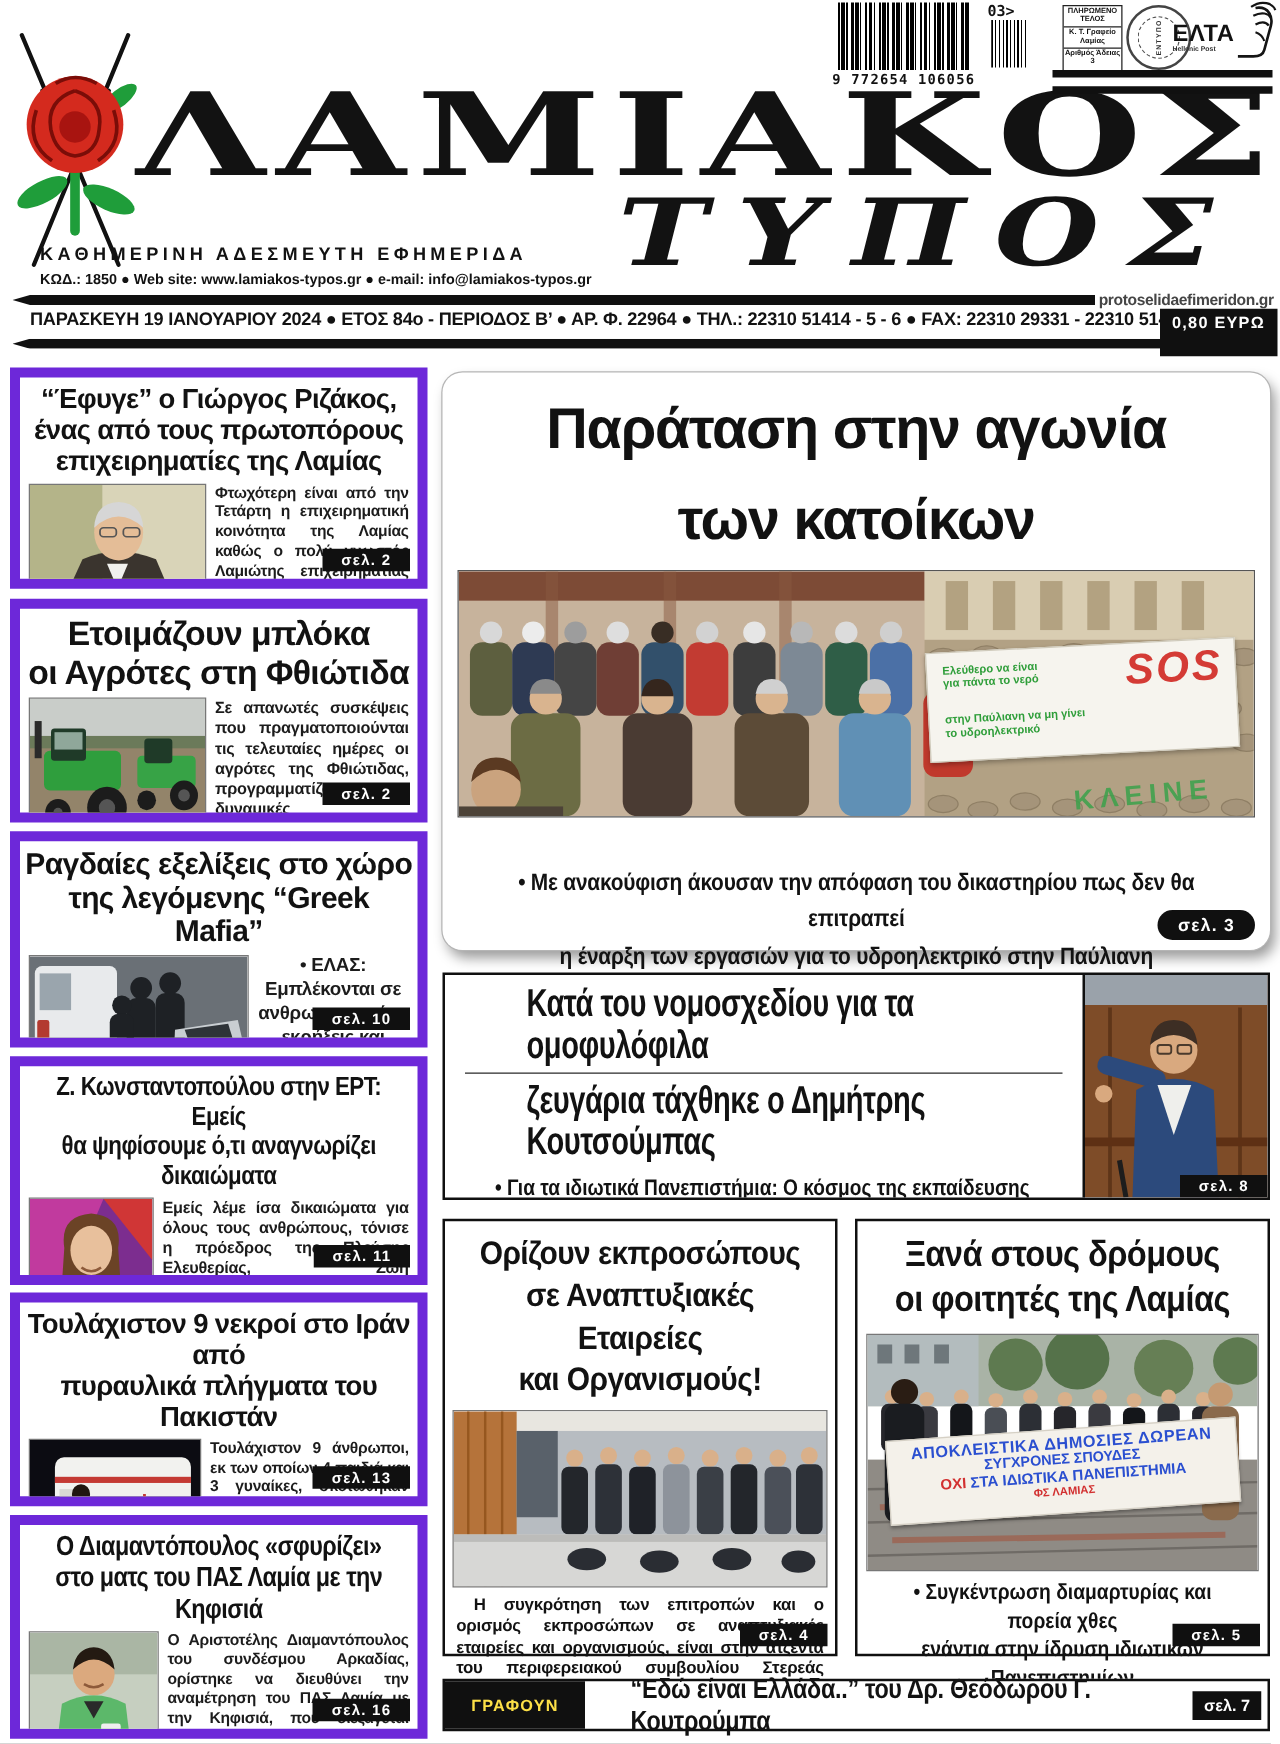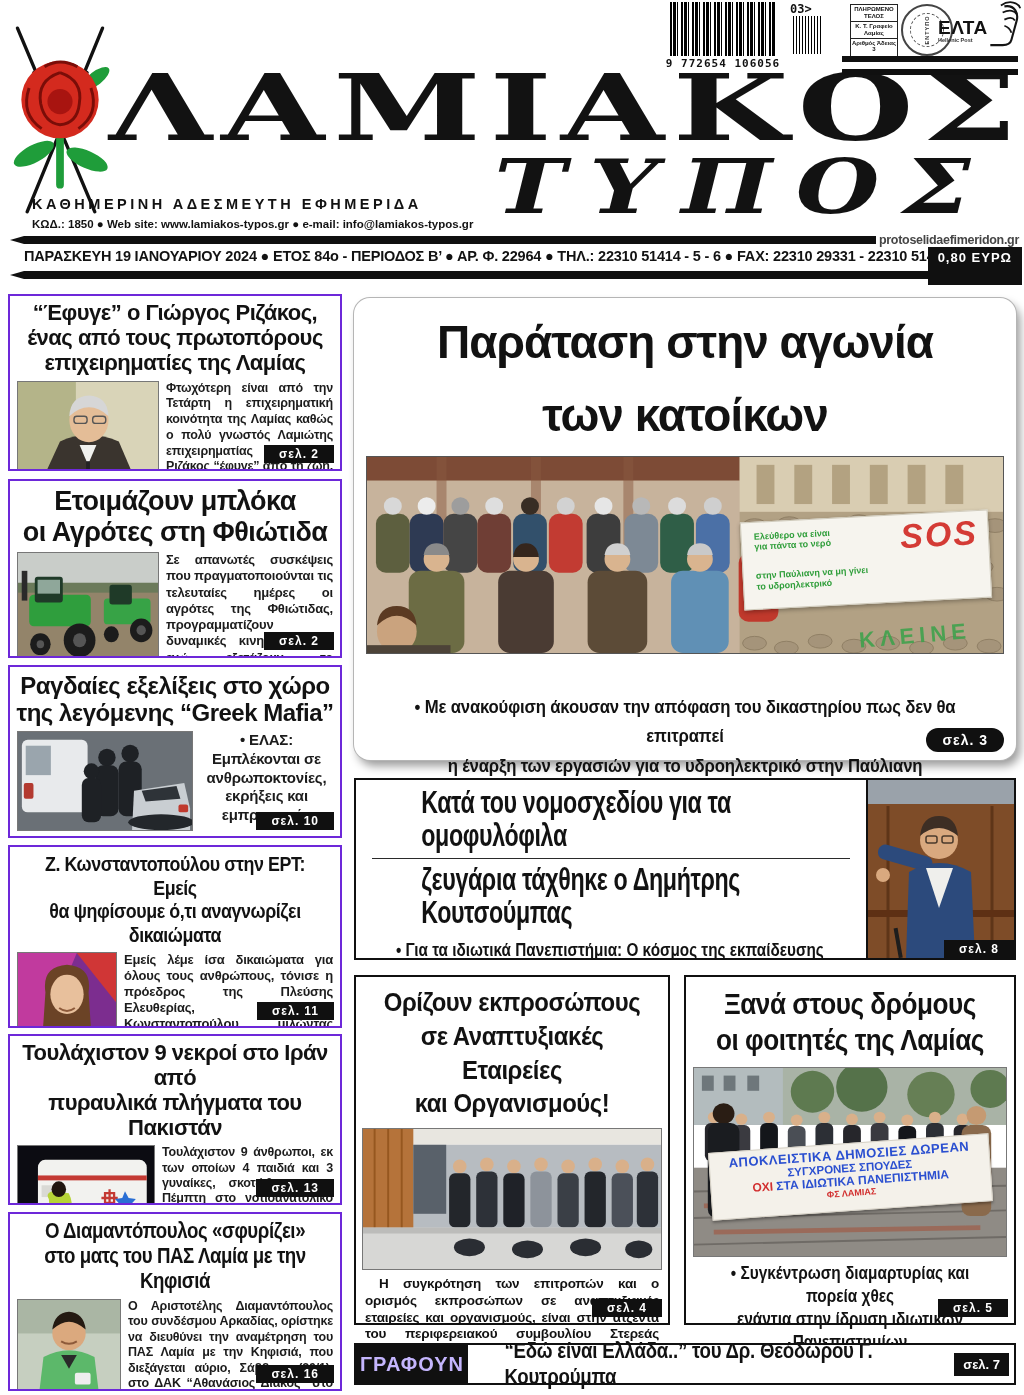--- a/index.html
+++ b/index.html
@@ -60,21 +60,21 @@
   .bevel { left:10px; width:1004px; height:8px; background:#101010;
     clip-path:polygon(0 50%,14px 0,calc(100% - 14px) 0,100% 50%,calc(100% - 14px) 100%,14px 100%); }
   #date-text { left:24px; top:248px; width:905px; font-size:14.5px; font-weight:bold;
     white-space:nowrap; overflow:hidden; letter-spacing:-0.2px; }
   #price { right:2px; top:247px; background:#101010; color:#fff; font-size:13px; font-weight:bold;
     padding:3px 10px 20px; z-index:6; letter-spacing:1px; }
   #watermark { right:2px; top:233px; font-size:12.5px; font-weight:bold; color:#454545;
     background:#fff; padding:0 3px; z-index:5; letter-spacing:-0.3px; }
 
   
-  .lart { position:absolute; left:8px; width:334px; background:#fff; border:2px solid #6d28d9; overflow:hidden; }
+  .lart { position:absolute; left:8px; width:334px; background:#fff; border:8px solid #6d28d9; overflow:hidden; }
   .lart-title { margin:5px 4px 2px; text-align:center; font-weight:bold; line-height:1.13; letter-spacing:-0.5px; }
   .lart-row { display:flex; gap:7px; padding:3px 7px 6px; align-items:flex-start; }
   .lart-photo { border:1px solid #777; overflow:hidden; flex:0 0 auto; }
   .lart-photo svg { display:block; width:100%; height:100%; }
   .lart-body { flex:1; font-weight:bold; text-align:justify; letter-spacing:-0.2px; color:#1c1c1c; }
   .badge { position:absolute; right:6px; bottom:6px; background:#101010; color:#fff;
     font-size:12px; font-weight:bold; padding:2px 15px; letter-spacing:1px; z-index:4; }
 
   
   #main-art { left:354px; top:298px; width:662px; height:462px; background:#fff;
@@ -125,22 +125,22 @@
   .stu-b2 { display:block; color:#2a4fd0; font-size:11.5px; font-weight:900; }
   .stu-b3 { display:block; font-size:12px; font-weight:900; }
   .stu-b3 .oxi { color:#d23030; }
   .stu-b3 .rest { color:#2a4fd0; }
   .stu-b4 { display:block; color:#d23030; font-size:9px; font-weight:900; }
   #stu-bullet { text-align:center; font-size:17.5px; font-weight:bold; line-height:1.32; }
 
   
   #writers { left:354px; top:1343px; width:662px; height:42px; border:2px solid #101010;
     display:flex; align-items:stretch; background:#fff; }
-  #writers-label { background:#101010; color:#c4b5fd; width:112px; display:flex; align-items:center;
-    justify-content:center; font-size:20px; font-weight:bold; letter-spacing:1px; }
+  #writers-label { background:#101010; color:#fde047; width:112px; display:flex; align-items:center;
+    justify-content:center; font-size:13px; font-weight:bold; letter-spacing:1px; }
   #writers-title { flex:1; display:flex; align-items:center; justify-content:center;
     font-size:22px; font-weight:bold; letter-spacing:-0.3px; }
   #writers-page { background:#101010; color:#fff; align-self:center; margin-right:5px;
     padding:4px 9px; font-size:13px; font-weight:bold; }
 </style>
 </head>
 <body>
 
 <div id="page">
 

